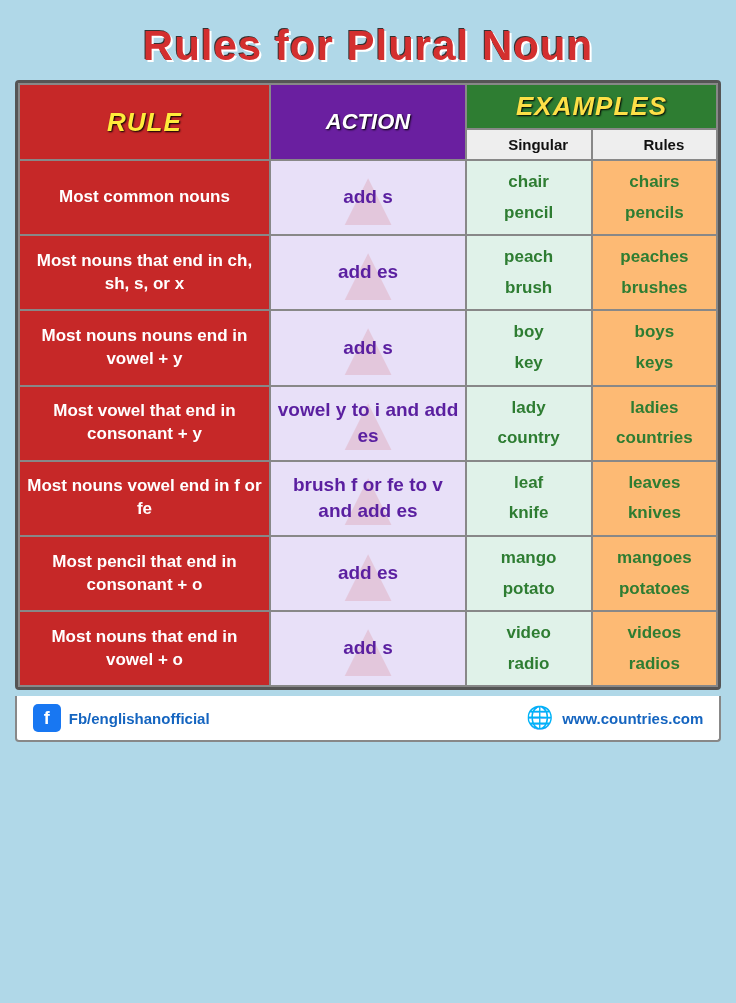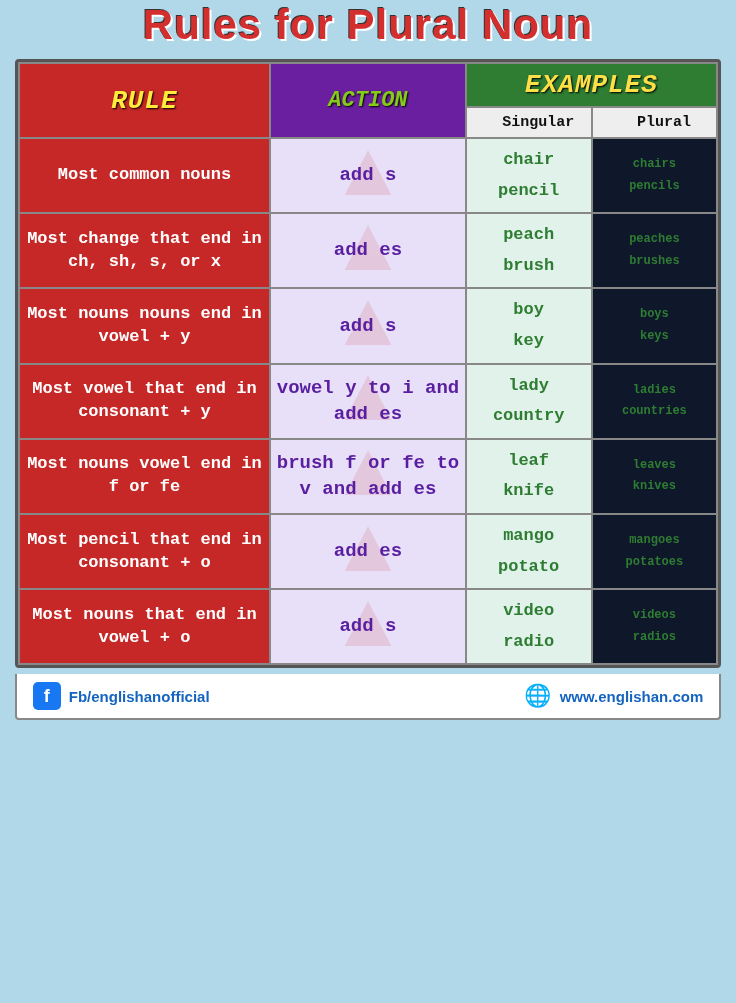--- a/index.html
+++ b/index.html
@@ -10,33 +10,32 @@
       background: #b0d8e8;
       display: flex;
       flex-direction: column;
       align-items: center;
     }
     .main-title {
       font-size: 42px;
       font-weight: 900;
       color: #d32f2f;
       text-align: center;
-      padding: 1px 10px 10px;
+      padding: 22px 10px 10px;
       text-shadow: 2px 2px 0 #fff, -1px -1px 0 #333;
       letter-spacing: 1px;
       width: 100%;
       background: #b0d8e8;
     }
     .table-wrapper {
       width: 96%;
       margin: 0 auto 6px;
       border: 3px solid #555;
       border-radius: 4px;
       overflow: hidden;
-      font-family: Liberation Mono, monospace;
     }
     table {
       width: 100%;
       border-collapse: collapse;
     }
     th, td {
       border: 2px solid #888;
       text-align: center;
       padding: 6px 4px;
       vertical-align: middle;
@@ -47,21 +46,21 @@
       color: #ffeb3b;
       font-size: 26px;
       font-weight: 900;
       font-style: italic;
       width: 36%;
       text-shadow: 1px 1px 2px #000;
       letter-spacing: 1px;
     }
     .header-action {
       background: #6a1fa0;
-      color: #84cc16;
+      color: #ffffff;
       font-size: 22px;
       font-weight: 900;
       font-style: italic;
       width: 28%;
       text-shadow: 1px 1px 2px #000;
     }
     .header-examples {
       background: #2e7d32;
       color: #fde047;
       font-size: 26px;
@@ -114,23 +113,23 @@
     }
     
     .singular-cell {
       background: #e0f2e9;
       color: #2e7d32;
       font-size: 17px;
       font-weight: 700;
       line-height: 1.8;
     }
     .plural-cell {
-      background: #0f172a;
+      background: #fdba74;
       color: #2e7d32;
-      font-size: 12px;
+      font-size: 17px;
       font-weight: 700;
       line-height: 1.8;
     }
     .footer {
       width: 96%;
       background: #fff;
       display: flex;
       align-items: center;
       justify-content: space-between;
       padding: 8px 16px;
@@ -171,35 +170,35 @@
 <div class="table-wrapper">
   <table>
     <thead>
       <tr>
         <th class="header-rule" rowspan="2">RULE</th>
         <th class="header-action" rowspan="2">ACTION</th>
         <th class="header-examples" colspan="2">EXAMPLES</th>
       </tr>
       <tr>
         <th class="subheader-singular">Singular</th>
-        <th class="subheader-plural">Plural</th>
+        <th class="subheader-plural">Rules</th>
       </tr>
     </thead>
     <tbody id="table-body">
     <tr>
           <td class="rule-cell">Most common nouns</td>
           <td class="action-cell">
             <div class="bg-triangle">▲</div>
             <div class="action-text">add s</div>
           </td>
           <td class="singular-cell">chair<br>pencil</td>
           <td class="plural-cell">chairs<br>pencils</td>
         </tr>
         <tr>
-          <td class="rule-cell">Most change that end in ch, sh, s, or x</td>
+          <td class="rule-cell">Most nouns that end in ch, sh, s, or x</td>
           <td class="action-cell">
             <div class="bg-triangle">▲</div>
             <div class="action-text">add es</div>
           </td>
           <td class="singular-cell">peach<br>brush</td>
           <td class="plural-cell">peaches<br>brushes</td>
         </tr>
         <tr>
           <td class="rule-cell">Most nouns nouns end in vowel + y</td>
           <td class="action-cell">
@@ -249,15 +248,15 @@
   </table>
 </div>
 
 <div class="footer">
   <div class="footer-left">
     <div class="fb-icon">f</div>
     <span>Fb/englishanofficial</span>
   </div>
   <div style="display:flex;align-items:center;gap:8px;">
     <span class="globe-icon">🌐</span>
-    <span>www.englishan.com</span>
+    <span>www.countries.com</span>
   </div>
 </div>
 
 </body></html>

